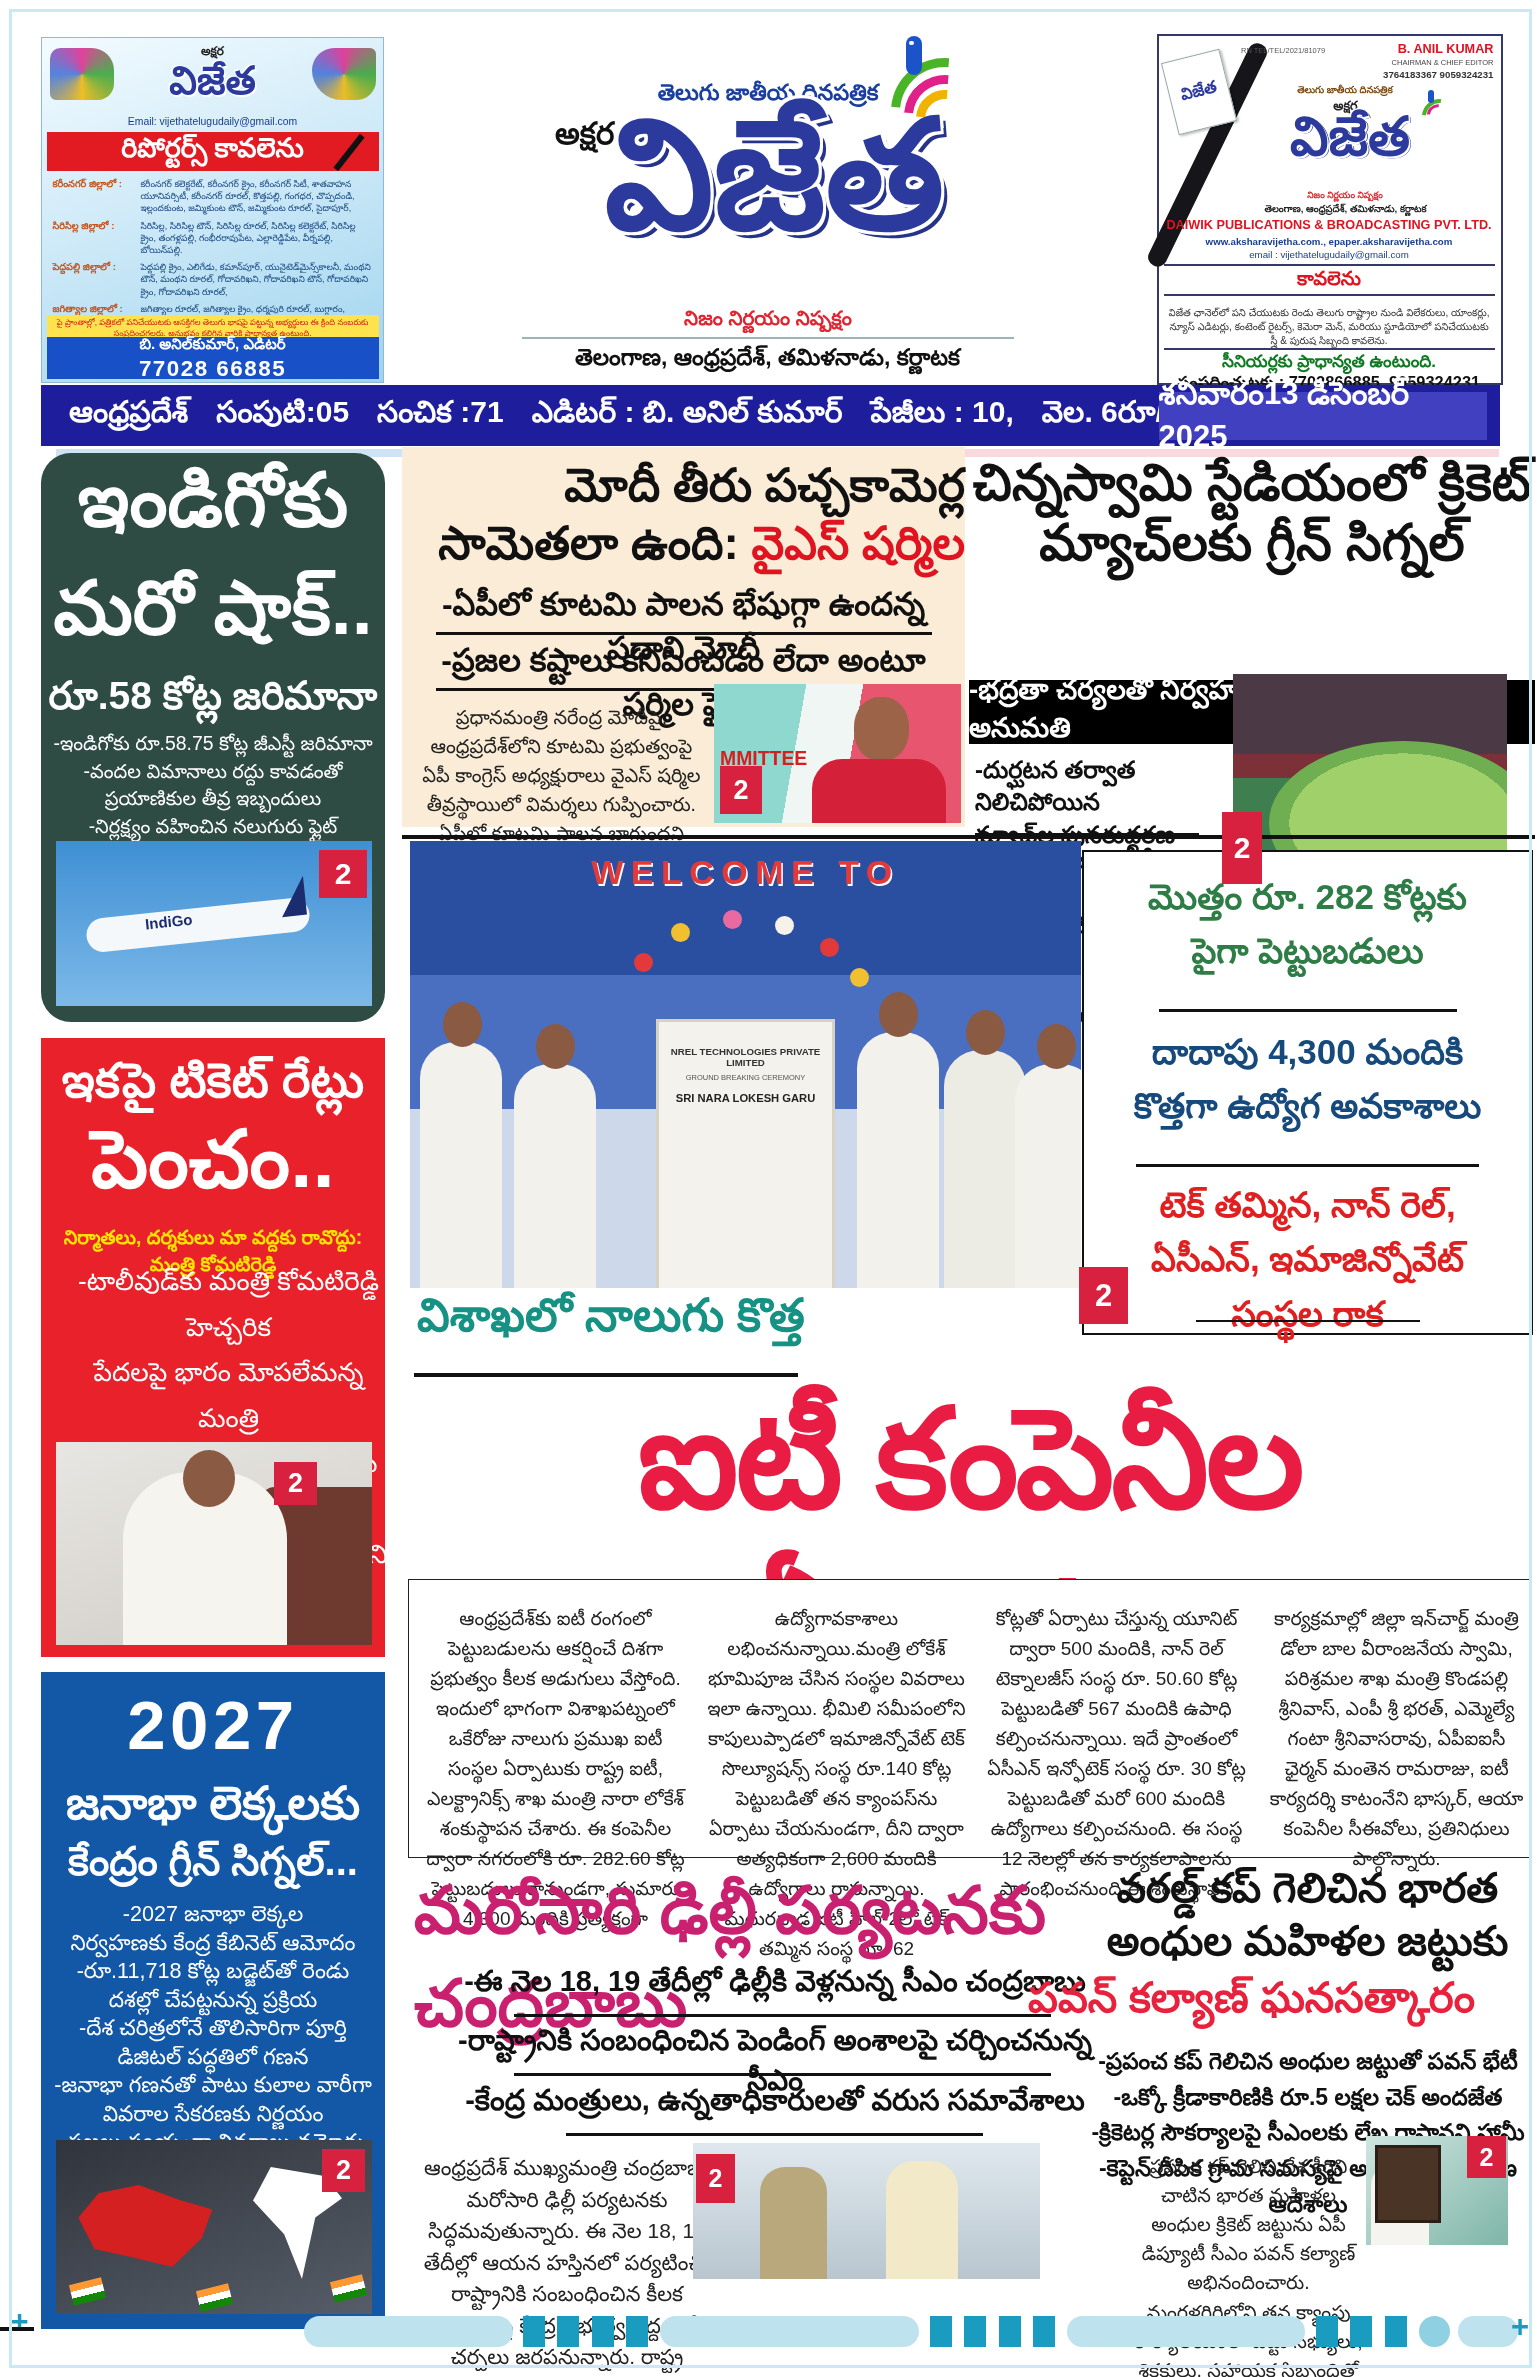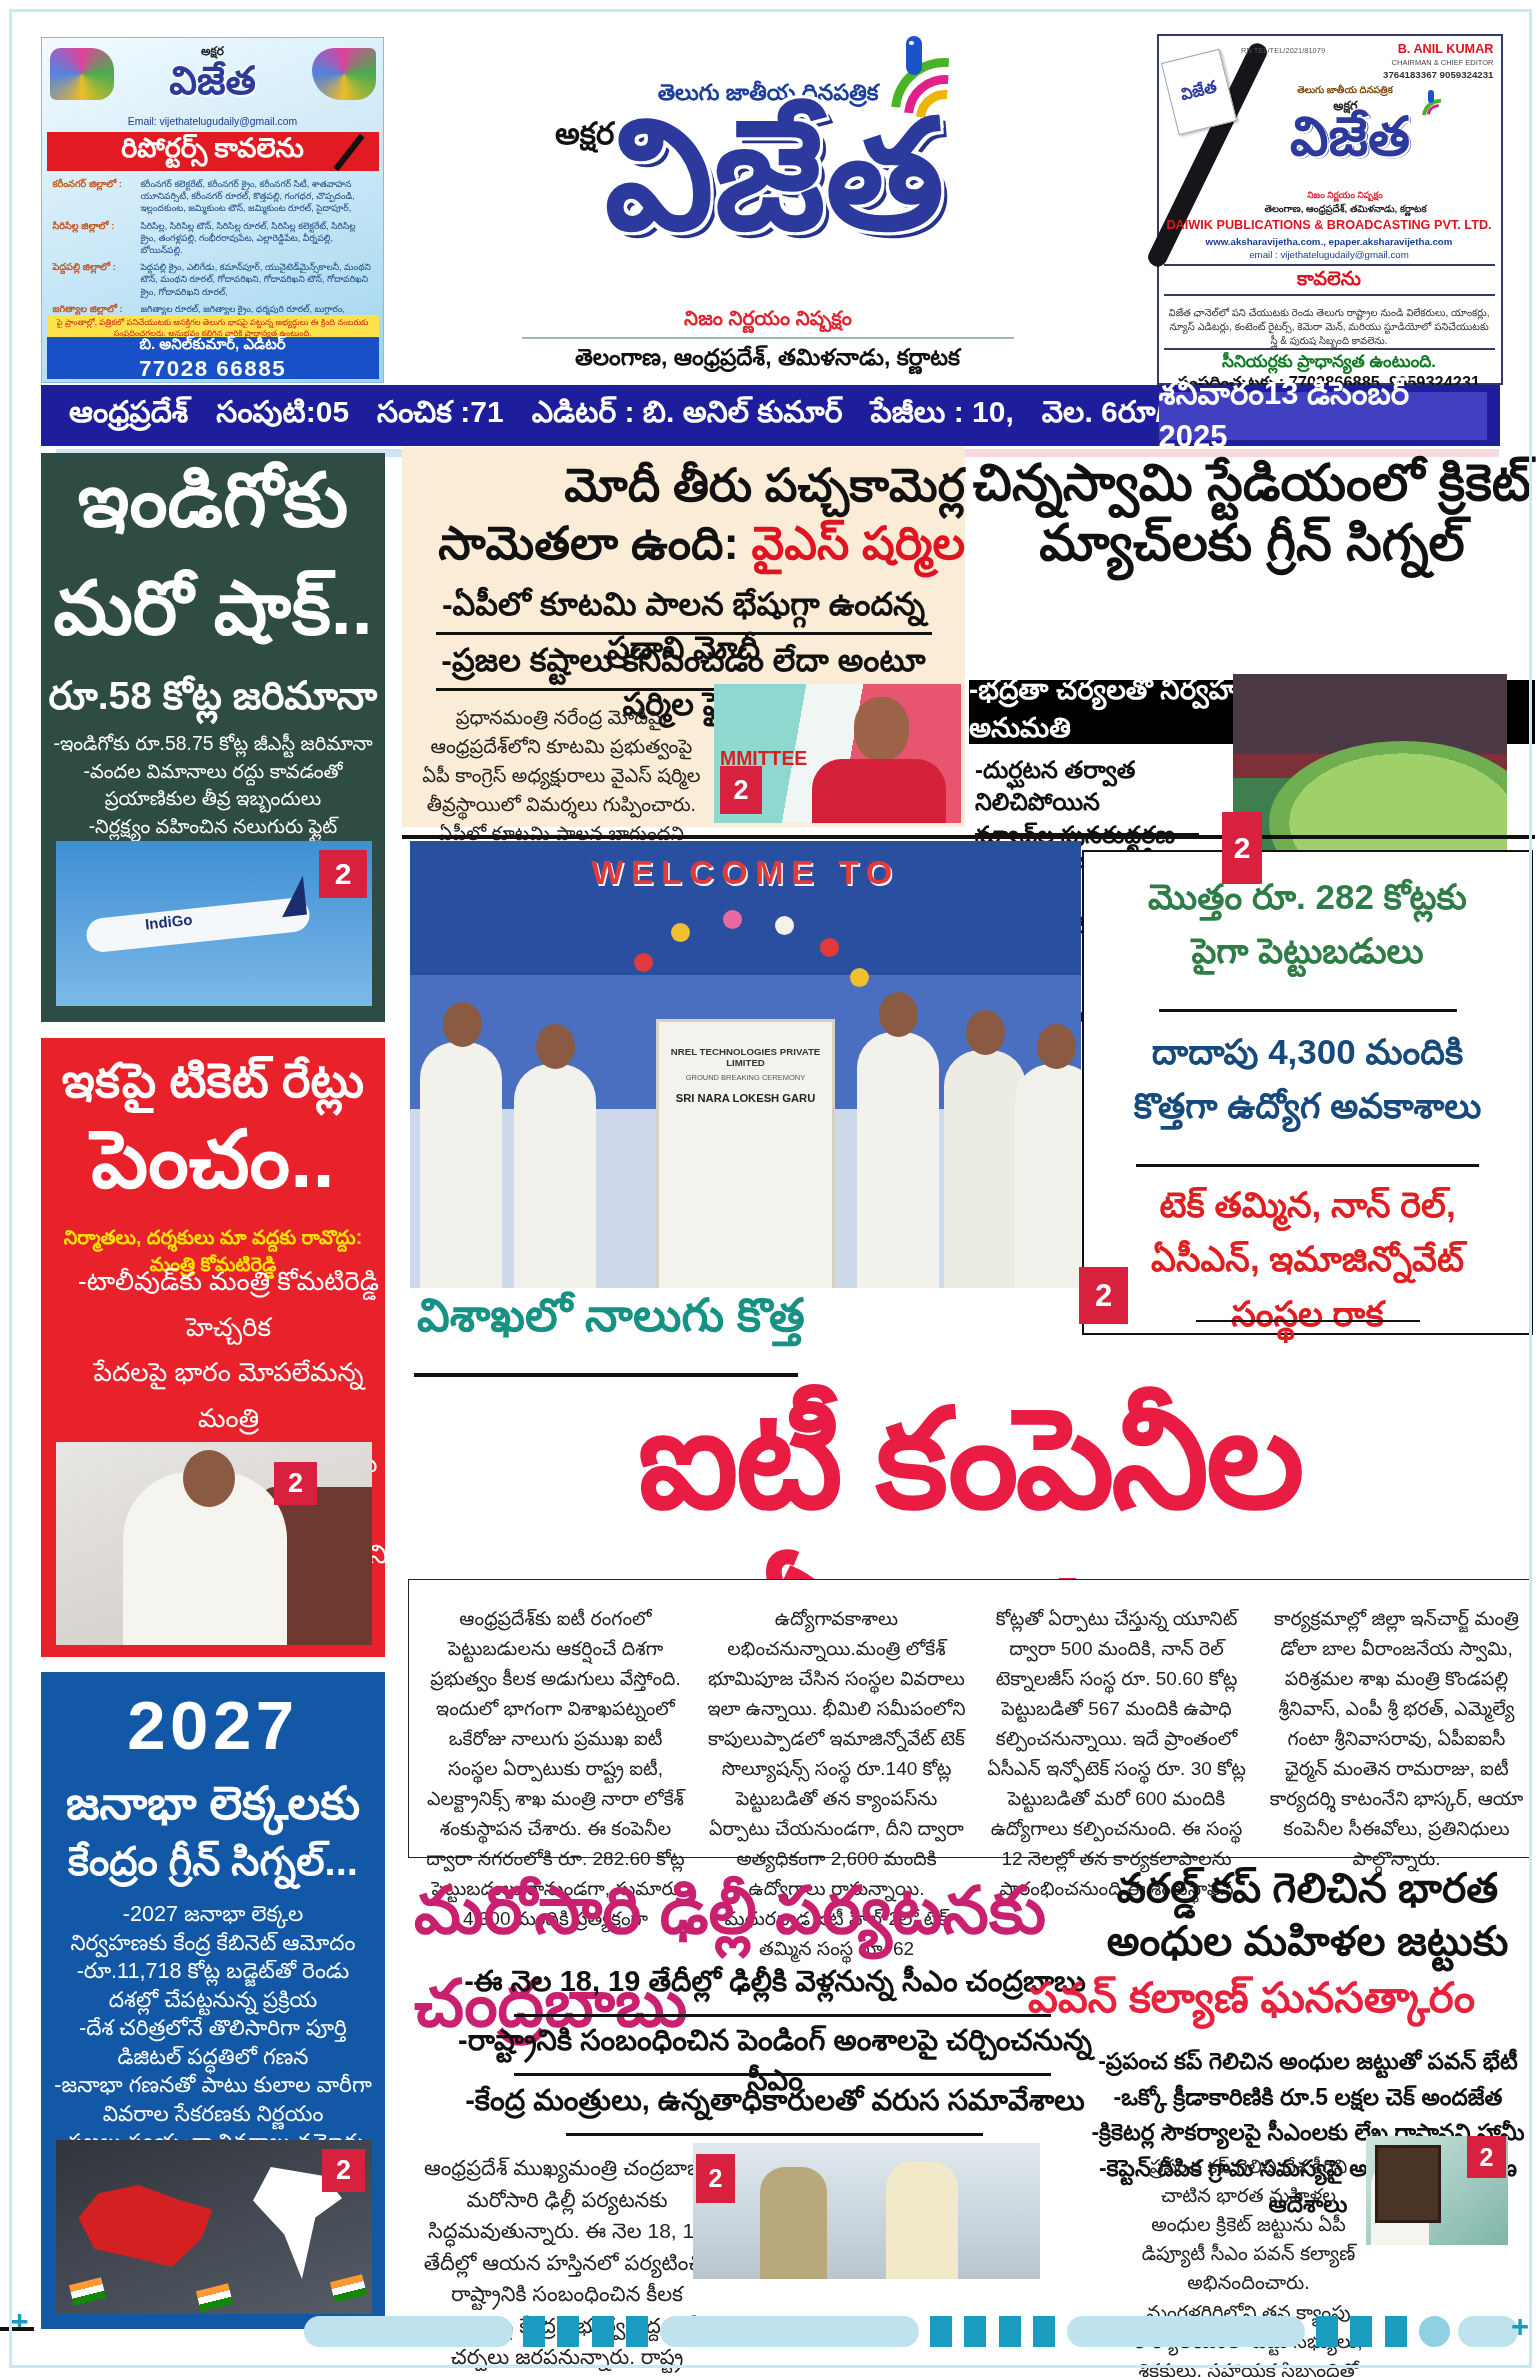--- a/index.html
+++ b/index.html
@@ -86,21 +86,21 @@
   #rightAd .con{position:absolute;left:6px;top:337px;width:328px;text-align:center;font-size:16.4px;font-weight:bold;color:#111;}
   
   #dateBar{left:41px;top:385px;width:1459px;height:61px;background:#1e1e9c;color:#fff;
            display:flex;align-items:center;font-size:30px;font-weight:bold;}
   #dateBar .seg{margin-left:28px;white-space:nowrap;}
   #dateBox{position:absolute;right:13.4px;top:6.7px;width:328px;height:48px;background:#4040c0;
            display:flex;align-items:center;justify-content:center;font-size:31px;font-weight:bold;}
   #stripL{left:56px;top:449px;width:715px;height:7.5px;background:#cfe3f5;}
   #stripR{left:771px;top:449px;width:728px;height:7.5px;background:#f8d9de;}
   
-  #greenBox{left:41px;top:453px;width:344px;height:569px;background:#2e4b44;color:#fff;}
+  #greenBox{left:41px;top:453px;width:344px;height:569px;background:#2e4b44;color:#fff;border-radius:30px;}
   #greenBox .h{font-size:75px;font-weight:bold;text-align:center;line-height:1.0;}
   #greenBox .sub{font-size:39px;font-weight:bold;text-align:center;}
   #greenBox .bl{font-size:19.4px;text-align:center;line-height:1.42;}
   #redBox{left:41px;top:1038px;width:344px;height:619px;background:#e8212b;color:#fff;}
   #redBox .h1{font-size:48px;font-weight:bold;text-align:center;line-height:1.05;}
   #redBox .h2{font-size:80px;font-weight:bold;text-align:center;line-height:1.0;}
   #redBox .sub{font-size:19.4px;font-weight:bold;color:#ffe400;text-align:center;}
   #redBox .bl{font-size:26px;text-align:center;line-height:1.75;}
   #blueBox{left:41px;top:1672px;width:344px;height:657px;background:#1258a7;color:#fff;}
   #blueBox .y{font-size:69px;font-weight:bold;text-align:center;letter-spacing:4.5px;line-height:1;}

